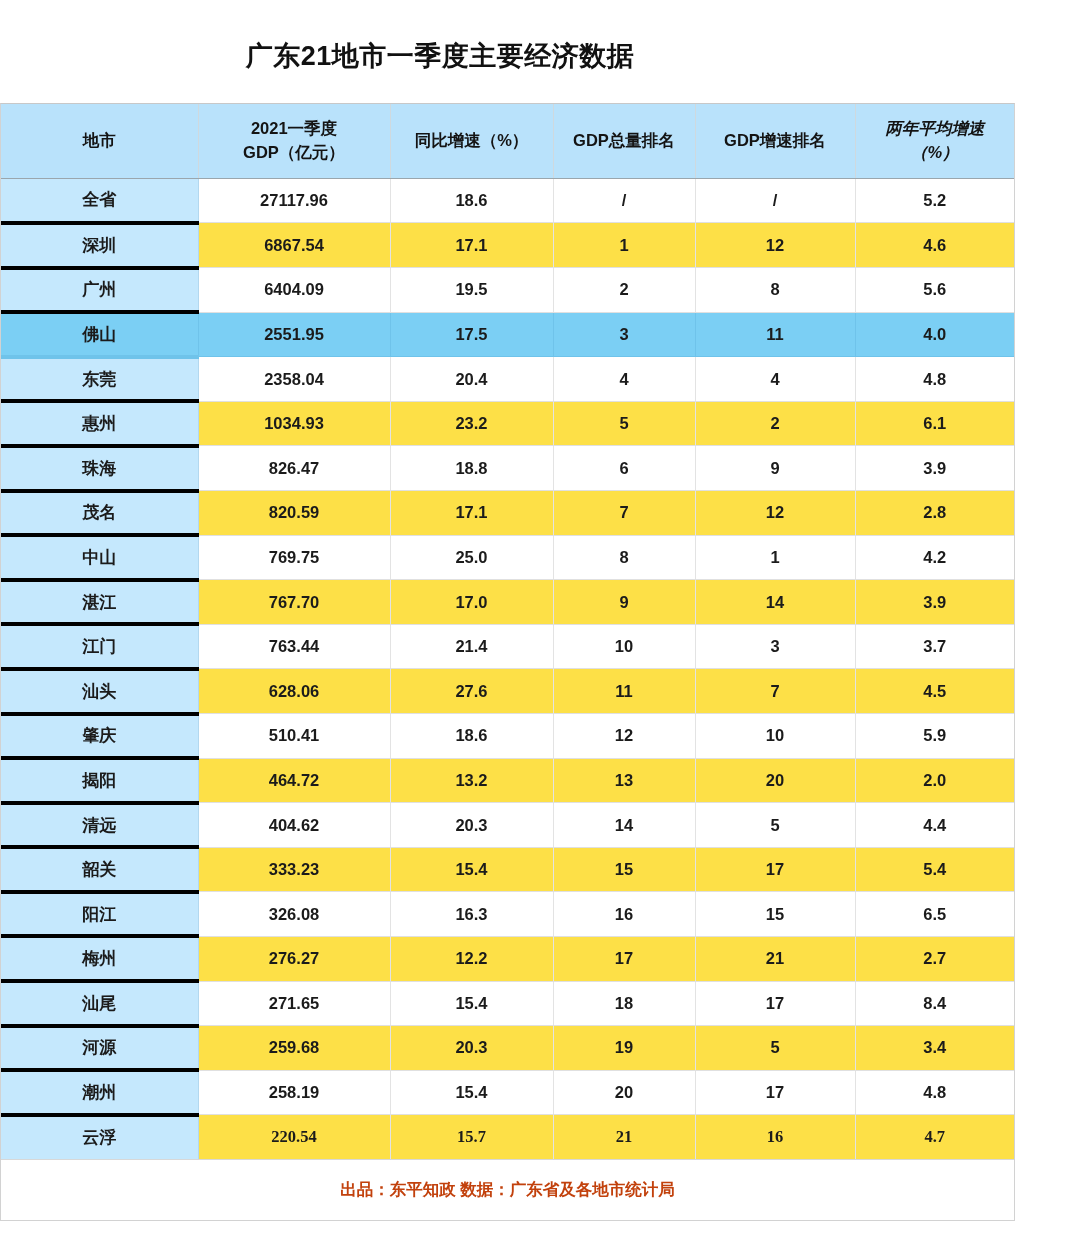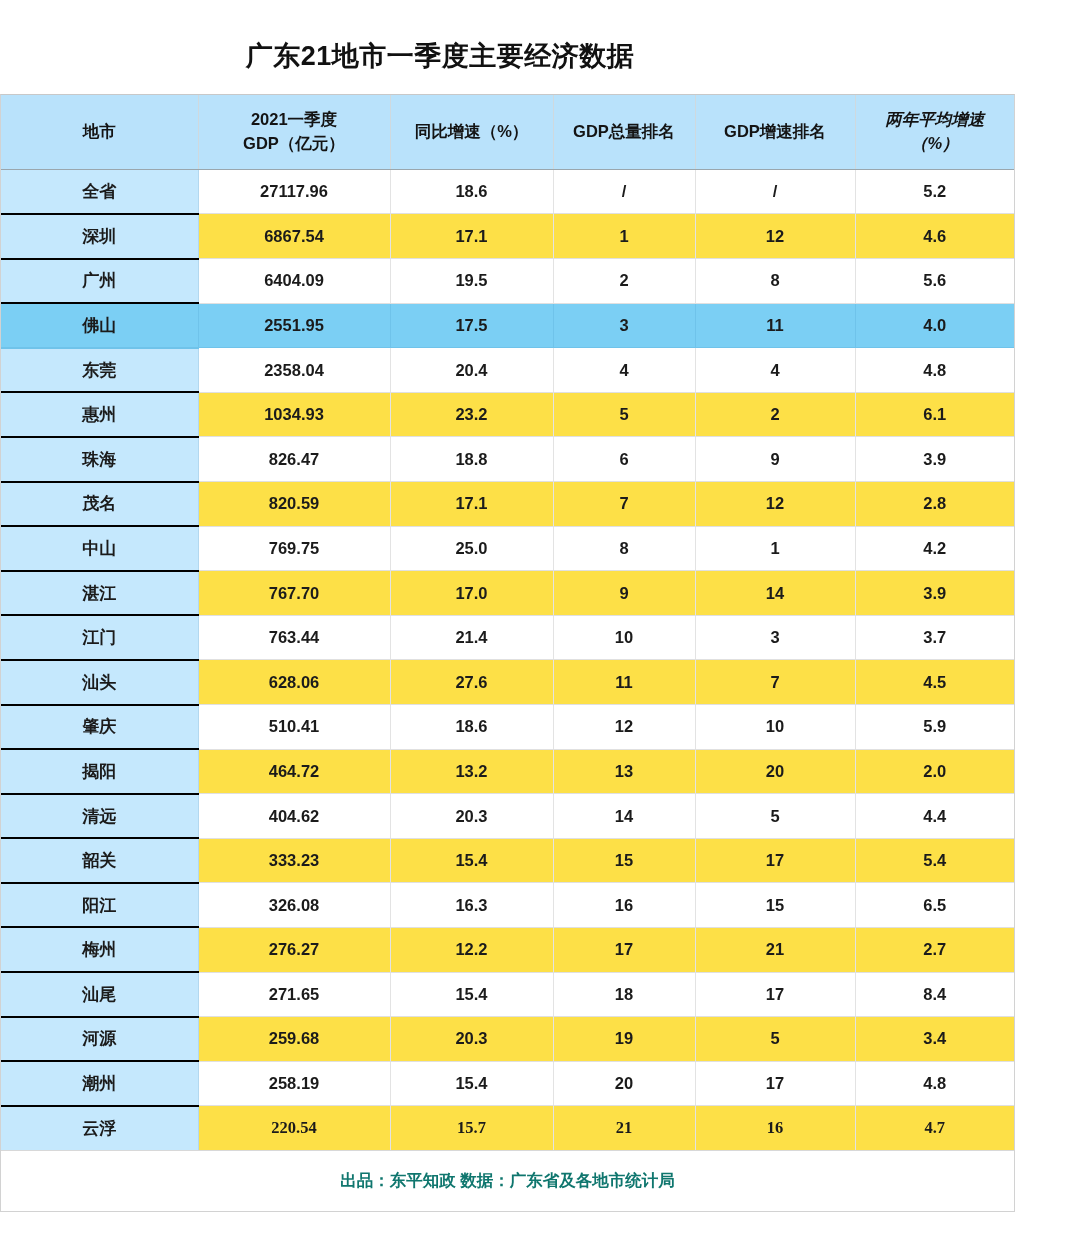--- a/index.html
+++ b/index.html
@@ -32,21 +32,21 @@
   .page-title {
     font-size: 27px;
     font-weight: bold;
     color: #111111;
     letter-spacing: 0.5px;
     line-height: 1.2;
   }
 
   
   .table-shell {
-    margin: 0 auto;
+    margin: 9px auto;
     width: 1015px;
     border: 1px solid #d2d2d2;
     border-top: 1px solid #c8c8c8;
     box-sizing: border-box;
     background: #ffffff;
   }
 
   table.data-table {
     width: 100%;
     border-collapse: collapse;
@@ -92,21 +92,21 @@
     box-sizing: border-box;
     white-space: nowrap;
   }
   tbody td:last-child { border-right: none; text-align: center; }
   tbody tr:last-of-type td { border-bottom: 1px solid #d8d8d8; font-family: Liberation Serif, serif; }
 
   
   tbody td.city-cell {
     background: #c5e8fd;
     border-right: 1px solid #b3d8ef;
-    border-bottom: 2px solid #000000;
+    border-bottom: 4px solid #000000;
     font-size: 17px;
   }
 
   
   tbody tr.row-odd  td { background: #ffffff; }
   tbody tr.row-even td { background: #fde047; }
   tbody tr.row-odd  td.city-cell,
   tbody tr.row-even td.city-cell { background: #c5e8fd; }
 
   
@@ -117,21 +117,21 @@
     border-bottom-color: #6fc3ea;
   }
 
   
   .footer-row td {
     height: 52px;
     text-align: center;
     vertical-align: middle;
     font-size: 16.5px;
     font-weight: bold;
-    color: #0f766e;
+    color: #c2410c;
     background: #ffffff;
     border: none;
     border-top: 1px solid #d8d8d8;
     padding: 4px;
   }
 </style>
 </head>
 <body>
 
 <div id="page">

